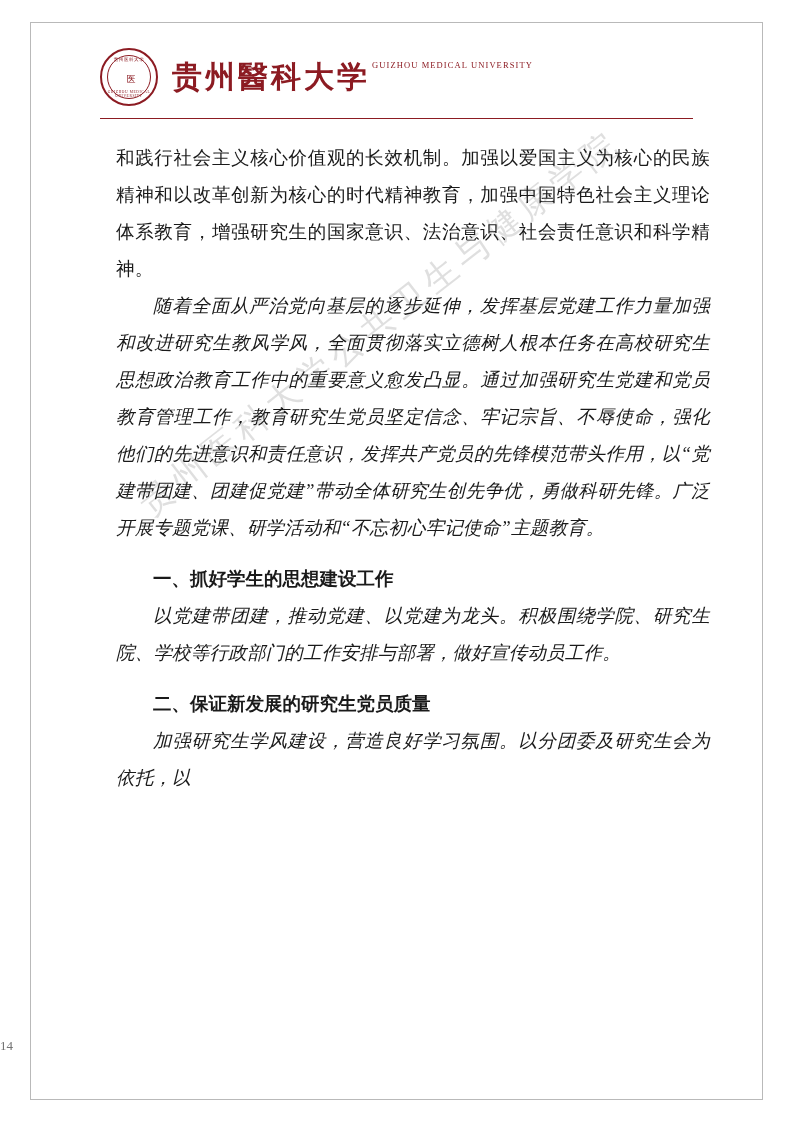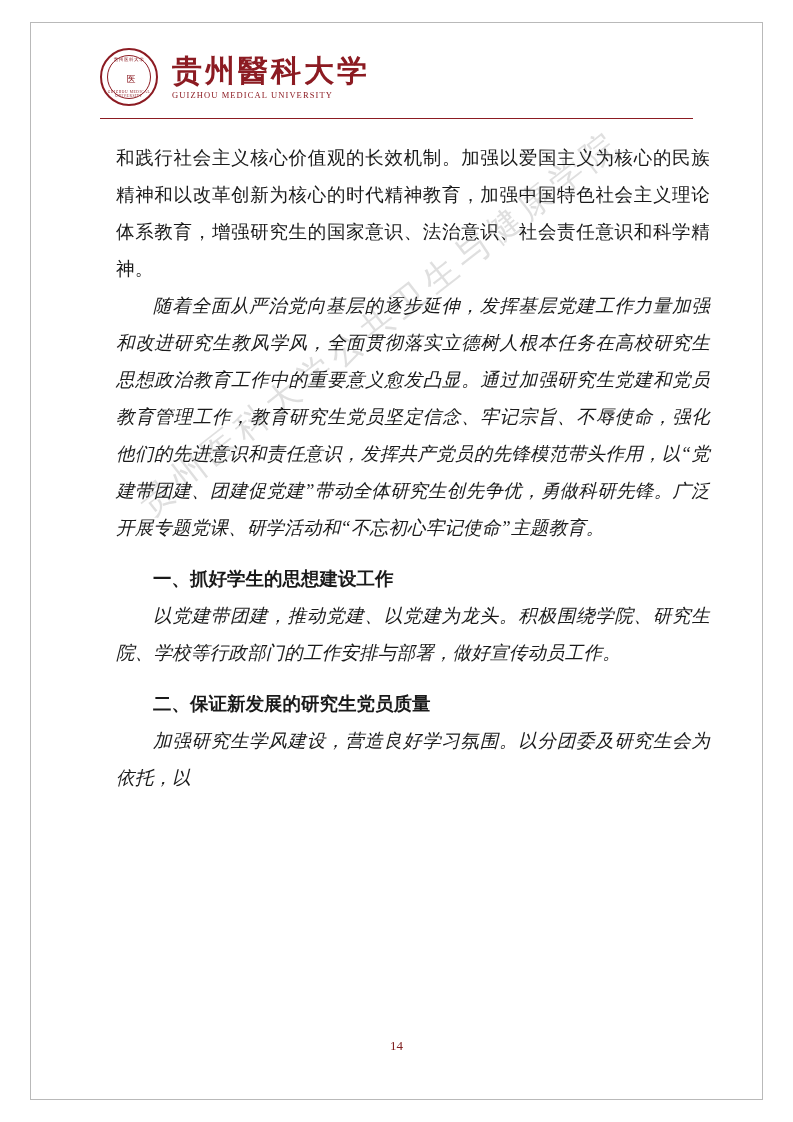--- a/index.html
+++ b/index.html
@@ -75,21 +75,21 @@
     position: absolute;
     left: 0; right: 0;
     text-align: center;
     font-size: 4.5px;
     letter-spacing: .6px;
     color: #8c1b22;
   }
   .crest-arc-top { top: 7px; }
   .crest-arc-bottom { bottom: 6px; font-size: 3.6px; }
 
-  .ln-text { display: flex; flex-direction: column; gap: 2px; }
+  .ln-text { display: flex; flex-direction: row; gap: 2px; }
   .ln-cn {
     font-size: 30px;
     letter-spacing: 3px;
     color: #8c1b22;
     font-weight: bold;
     font-family: "Liberation Serif", "DejaVu Serif", serif;
     line-height: 34px;
   }
   .ln-en {
     font-size: 8.5px;
@@ -145,23 +145,23 @@
     font-weight: bold;
     text-indent: 2em;
     margin: 14px 0 0 0;
   }
 
   .page-number {
     position: absolute;
     left: 0;
     right: 0;
     top: 1038px;
-    text-align: center;
+    text-align: left;
     font-size: 13px;
-    color: #7f1d1d;
+    color: #737373;
     font-family: "Liberation Serif", serif;
   }
 </style>
 </head>
 <body>
 
 <div class="page">
 
   <div class="page-border"></div>
 

